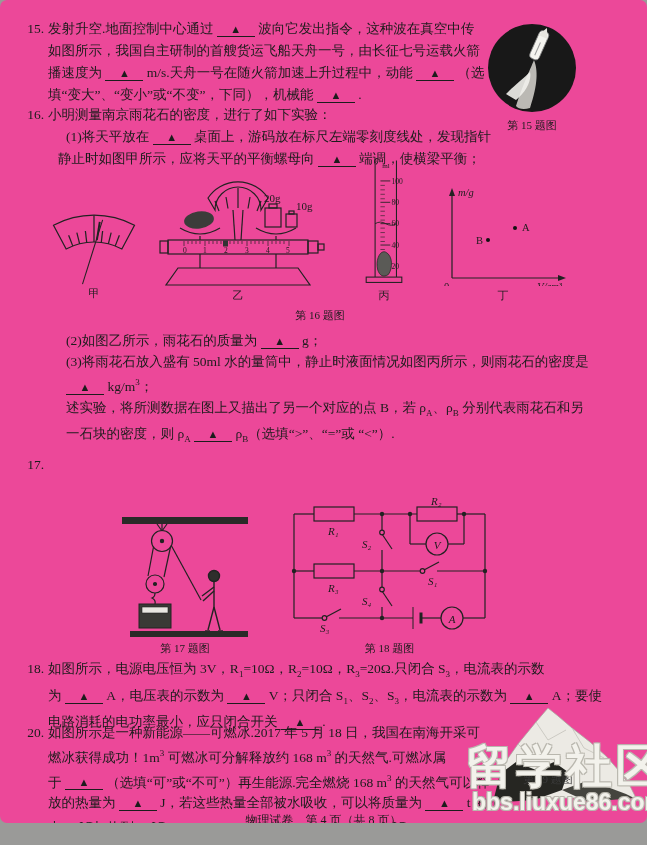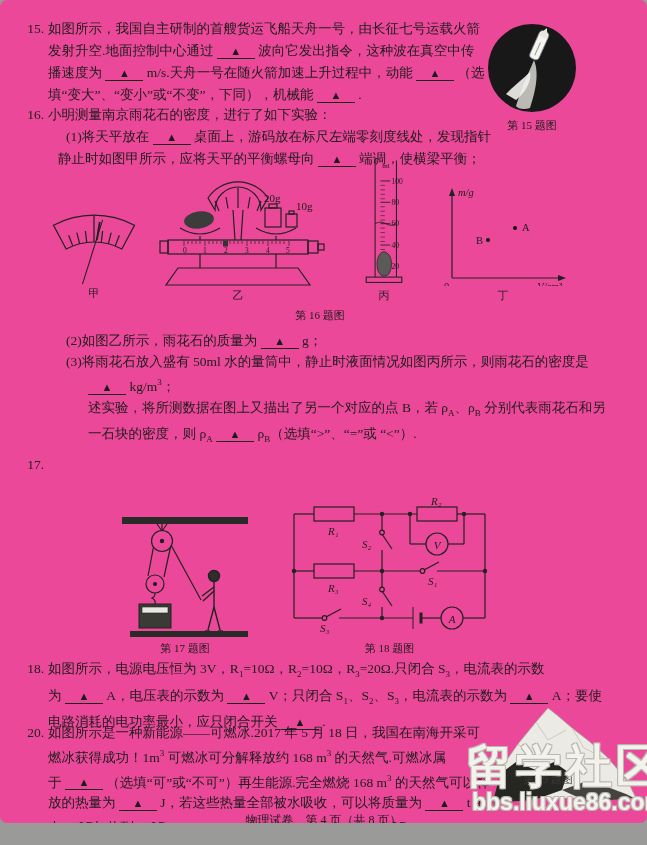--- a/index.html
+++ b/index.html
@@ -9,21 +9,21 @@
     background:#ec4899; overflow:hidden; color:#1c1c1c;
     font-family:"Liberation Serif","DejaVu Serif",serif;
     font-size:13.5px;
     border-radius:7px;
   }
   .qnum { position:absolute; left:22px; width:22px; text-align:right; line-height:21px; }
   .qtext { position:absolute; }
   .line { line-height:21.5px; white-space:nowrap; }
   .lh22 .line { line-height:22px; }
   .lh21 .line { line-height:21px; }
-  .indent { margin-left:22px; }
+  .indent { }
   .outdent { margin-left:-8px; }
   .blank {
     display:inline-block; min-width:38px; text-align:center;
     border-bottom:1.4px solid #1c1c1c; font-size:11px; line-height:12px;
     padding:0 2px 1px 2px; vertical-align:baseline; color:#1c1c1c;
   }
   sub,sup { font-size:9px; }
   .fig { position:absolute; }
   .figcap { position:absolute; text-align:center; font-size:11px; color:#1c1c1c; }
   svg { display:block; }
@@ -43,22 +43,22 @@
     text-shadow:1px 1px 0 #b9b7ae, -1px -1px 0 #b9b7ae, 1px -1px 0 #b9b7ae, -1px 1px 0 #b9b7ae;
   }
 </style>
 </head>
 <body>
 
 <div class="page">
 
   <span class="qnum" style="top:18px">15.</span>
   <div class="qtext lh22" style="top:18px;left:48px;width:440px">
+    <div class="line rich">发射升空.地面控制中心通过 <span class="blank">▲</span> 波向它发出指令，这种波在真空中传</div>
     <div class="line rich">如图所示，我国自主研制的首艘货运飞船天舟一号，由长征七号运载火箭</div>
-    <div class="line rich">发射升空.地面控制中心通过 <span class="blank">▲</span> 波向它发出指令，这种波在真空中传</div>
     <div class="line rich">播速度为 <span class="blank">▲</span> m/s.天舟一号在随火箭加速上升过程中，动能 <span class="blank">▲</span> （选</div>
     <div class="line rich">填“变大”、“变小”或“不变”，下同），机械能 <span class="blank">▲</span> .</div>
   </div>
 
   <div class="fig" style="top:22px;left:486px">
     <svg width="92" height="92" viewBox="0 0 92 92">
       <circle cx="46" cy="46" r="44" fill="#181818"></circle>
       <path d="M30,84 C38,60 44,48 48,38 C52,48 52,62 44,86 C38,88 32,87 30,84 Z" fill="#d8d6d0" opacity="0.85"></path>
       <path d="M20,72 C30,62 38,56 44,50 C46,58 40,70 30,78 Z" fill="#f2f1ec" opacity="0.9"></path>
       <g transform="rotate(24 52 26)">

